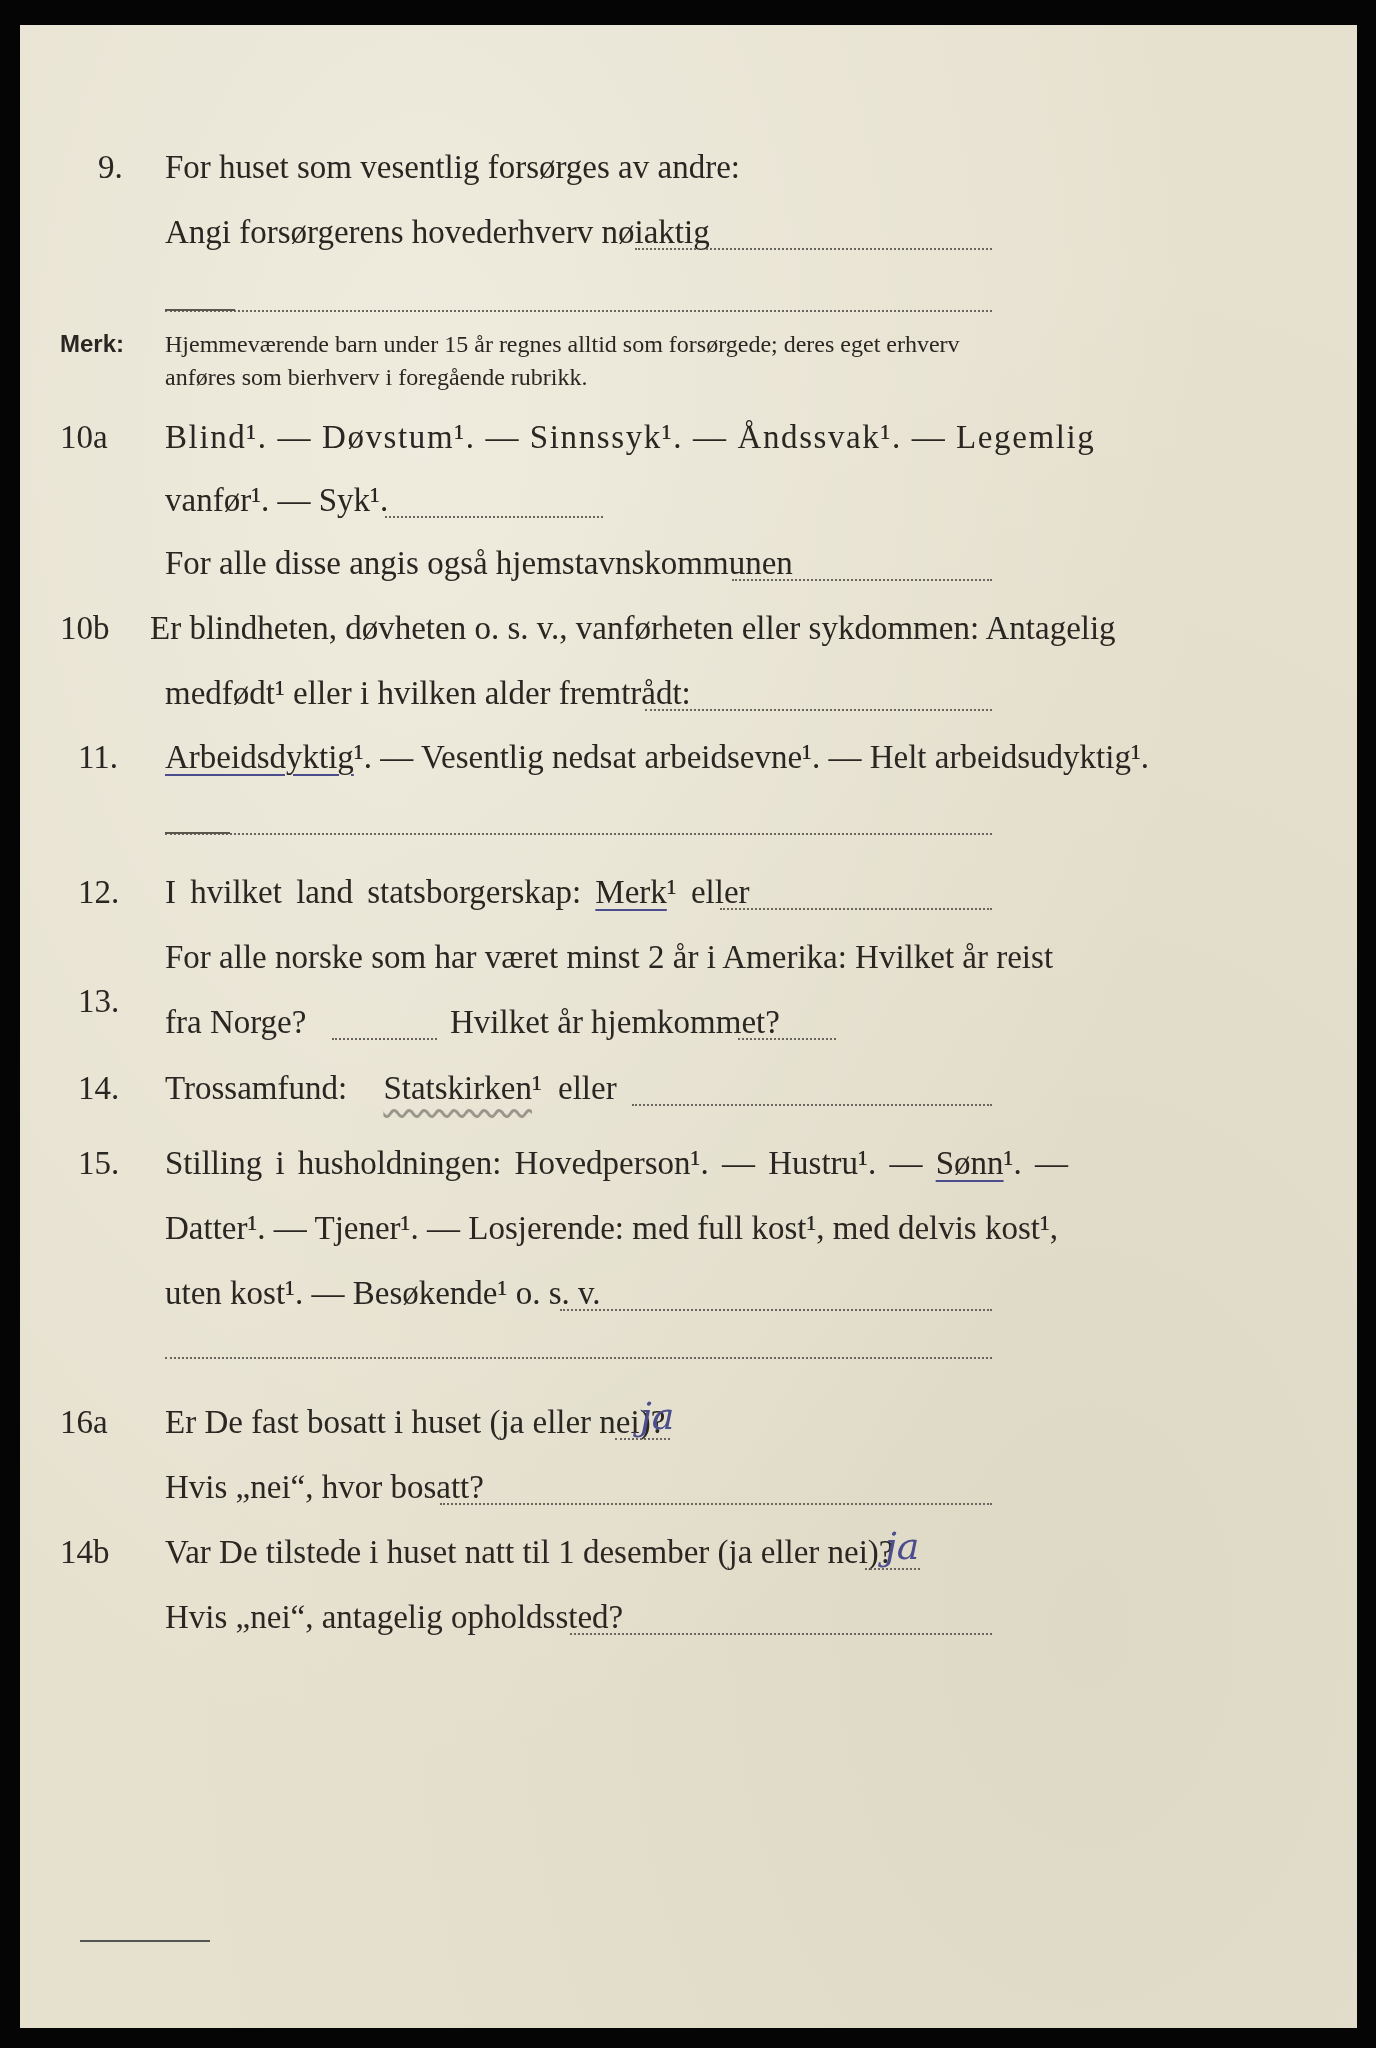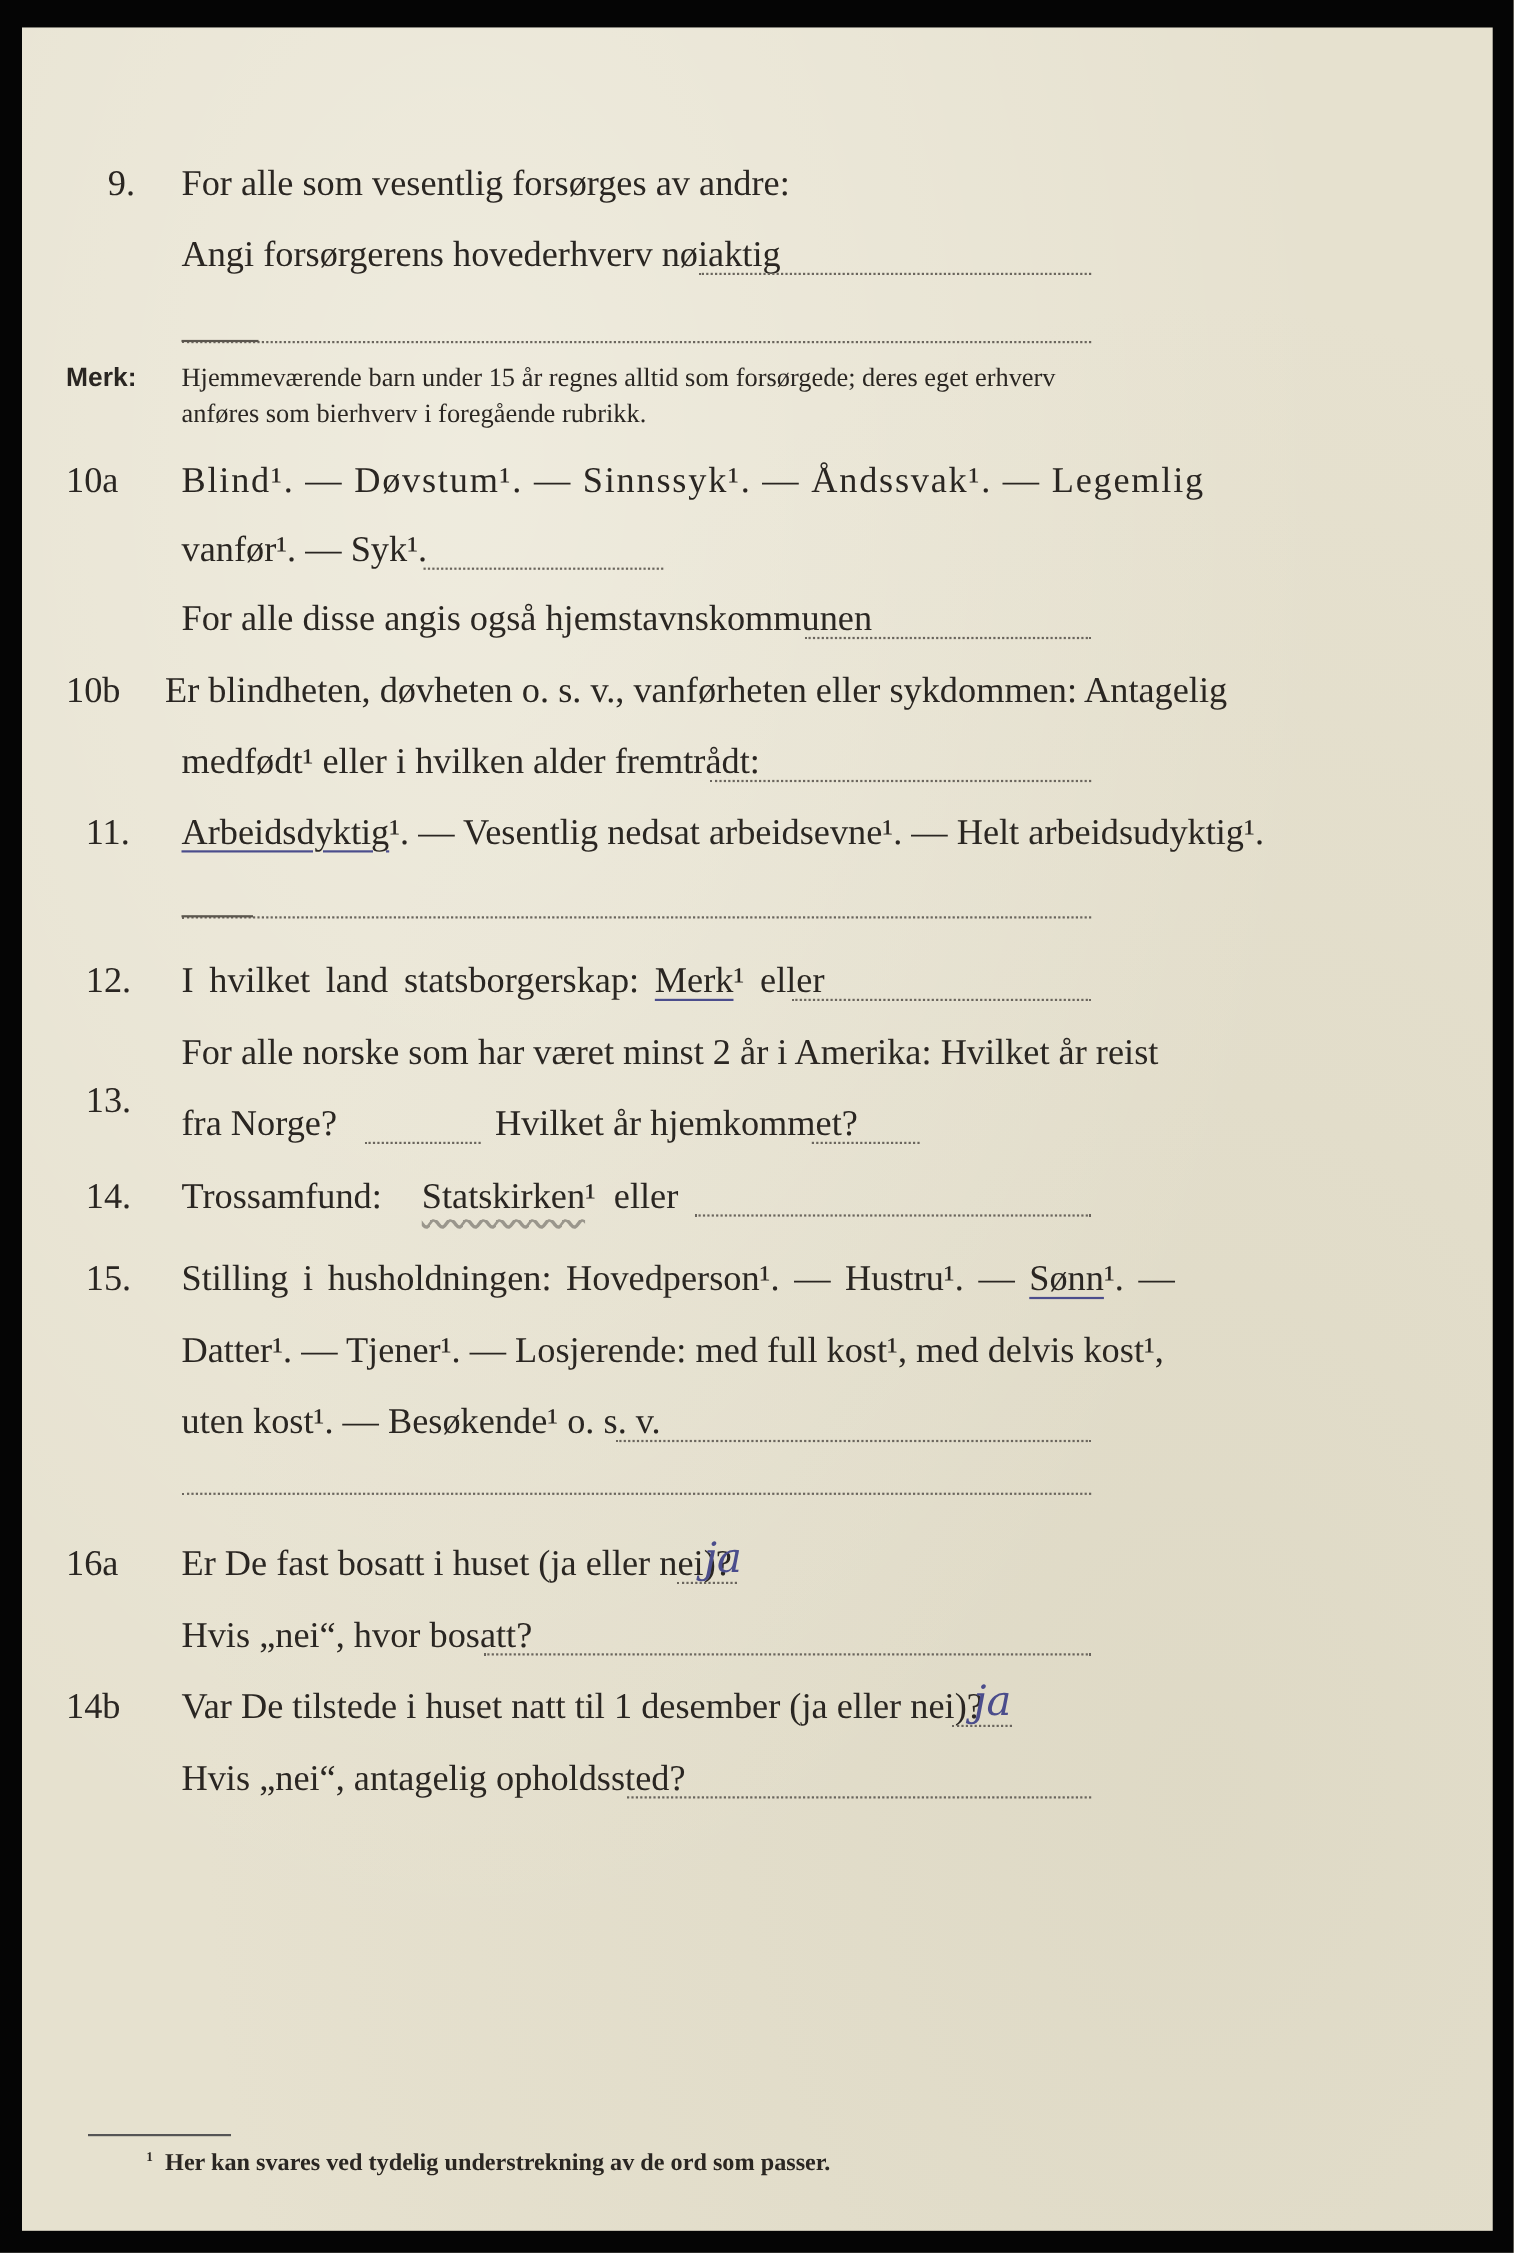--- a/index.html
+++ b/index.html
@@ -24,21 +24,21 @@
   .foot { position:absolute; left:113px; top:1928px; font-size:22px; font-weight:bold; font-family:"Liberation Serif",serif; }
   .footline { position:absolute; left:60px; top:1915px; width:130px; height:2px; background:#555; }
 </style>
 </head>
 <body>
 
 <div class="paper">
 
   <div class="row" style="top:122px;">
     <span class="num" style="left:78px;">9.</span>
-    <span class="txt" style="left:145px;">For alle som vesentlig forsørges av andre:</span>
+    <span class="txt" style="left:145px;">For huset som vesentlig forsørges av andre:</span>
   </div>
   <div class="row" style="top:187px;">
     <span class="txt" style="left:145px;">Angi forsørgerens hovederhverv nøiaktig</span>
     <span class="dots" style="position:absolute; left:615px; top:36px; width:357px;"></span>
   </div>
   <div class="rule" style="left:145px; top:285px; width:827px;">
       <span class="solid" style="width:70px;"></span>
     </div>
 
   <div class="row merk" style="top:302px;">
@@ -131,16 +131,13 @@
     <span class="txt" style="left:145px;">Var De tilstede i huset natt til 1 desember (ja eller nei)?</span>
     <span class="dots" style="position:absolute; left:845px; top:36px; width:55px;"></span>
     <span class="txt ink" style="left:865px; top:-6px; font-size:38px;">ja</span>
   </div>
   <div class="row" style="top:1572px;">
     <span class="txt" style="left:145px;">Hvis „nei“, antagelig opholdssted?</span>
     <span class="dots" style="position:absolute; left:550px; top:36px; width:422px;"></span>
   </div>
 
   <div class="footline"></div>
-  <div class="foot">
-    <sup>1</sup>&nbsp;&nbsp;<span>Her kan svares ved tydelig understrekning av de ord som passer.</span>
-  </div>
 </div>
 
 </body></html>

